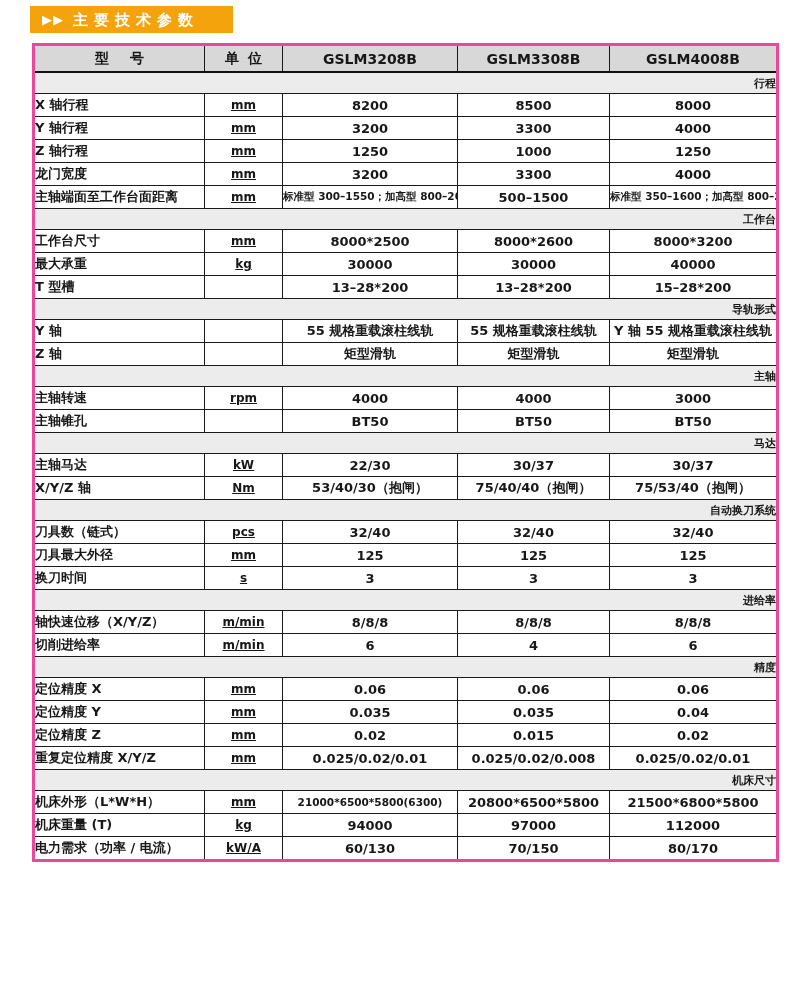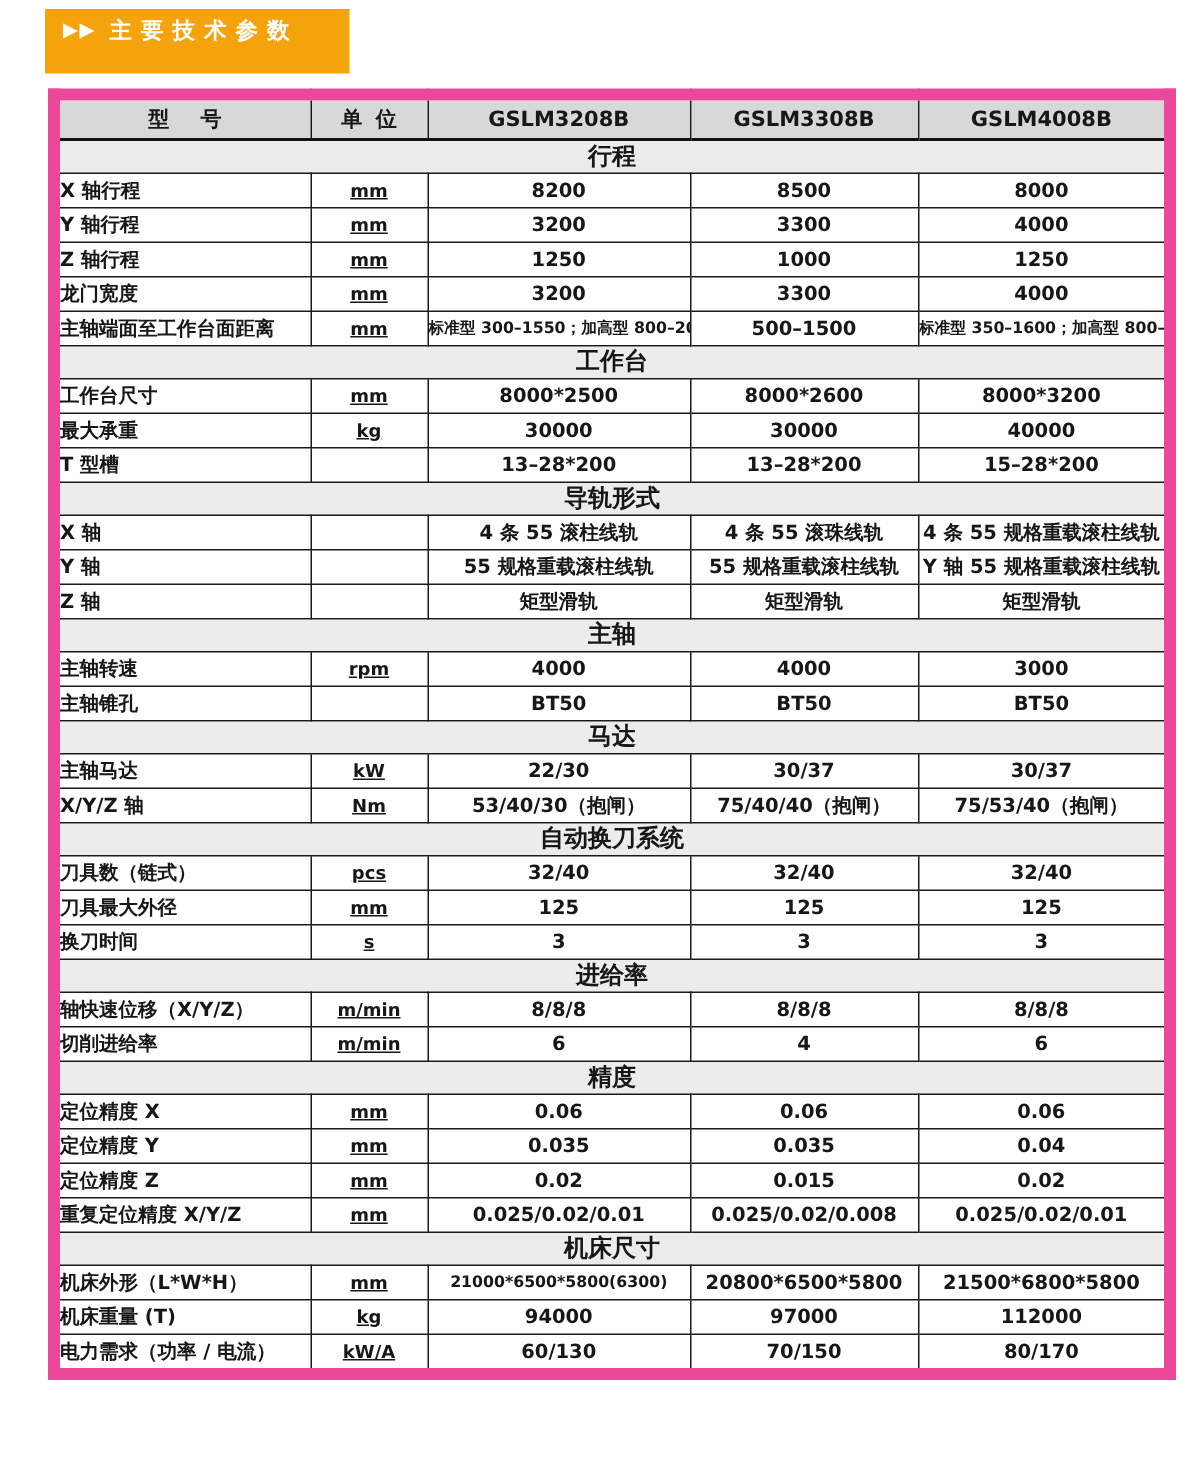--- a/index.html
+++ b/index.html
@@ -11,42 +11,42 @@
   }
   .page { width:800px; height:986px; overflow:hidden; }
 
   
   .banner {
     display:inline-block;
     margin:6px 0 0 30px;
     background:#F4A30C;
     color:#ffffff;
     height:27px; line-height:27px;
-    padding:0 34px 16px 12px;
+    padding:0 34px 0 12px;
     font-weight:bold;
     white-space:nowrap;
   }
   .banner .arrows {
     font-size:13px;
     letter-spacing:1px;
     margin-right:9px;
     position:relative; top:-1px;
   }
   .banner .banner-label {
     font-size:15px;
     letter-spacing:6px;
   }
 
   
   table.spec {
     border-collapse:collapse;
     table-layout:fixed;
     width:744px;
     margin:10px 0 0 32px;
-    border:8px solid #ec4899;
+    border:3px solid #ec4899;
   }
   table.spec th, table.spec td {
     border:1.5px solid #1a1a1a;
     overflow:hidden;
     white-space:nowrap;
     padding:0;
   }
   tr.head th {
     background:#d8d8d8;
     height:25px;
@@ -54,23 +54,23 @@
     font-weight:bold;
     text-align:center;
     border-bottom:2.5px solid #111111;
   }
   th.head-model { word-spacing:16px; }
   th.head-unit  { word-spacing:4px; }
 
   td.section-td {
     background:#ececec;
     height:20px;
-    font-size:16px;
-    font-weight:bold;
-    text-align:center;
+    font-size:11px;
+    font-weight:bold;
+    text-align:right;
     padding-left:12px;
   }
   td.c-label {
     height:22px;
     font-size:13px;
     font-weight:bold;
     text-align:left;
     padding-left:11px;
   }
   td.c-unit {
@@ -172,27 +172,20 @@
           <td class="c-label">T 型槽</td>
           <td class="c-unit"></td>
           <td class="c-val">13–28*200</td>
           <td class="c-val">13–28*200</td>
           <td class="c-val">15–28*200</td>
         </tr>
         <tr>
           <td colspan="5" class="section-td">导轨形式</td>
         </tr>
         <tr>
-          <td class="c-label">X 轴</td>
-          <td class="c-unit"></td>
-          <td class="c-val">4 条 55 滚柱线轨</td>
-          <td class="c-val">4 条 55 滚珠线轨</td>
-          <td class="c-val">4 条 55 规格重载滚柱线轨</td>
-        </tr>
-        <tr>
           <td class="c-label">Y 轴</td>
           <td class="c-unit"></td>
           <td class="c-val">55 规格重载滚柱线轨</td>
           <td class="c-val">55 规格重载滚柱线轨</td>
           <td class="c-val">Y 轴 55 规格重载滚柱线轨</td>
         </tr>
         <tr>
           <td class="c-label">Z 轴</td>
           <td class="c-unit"></td>
           <td class="c-val">矩型滑轨</td>

